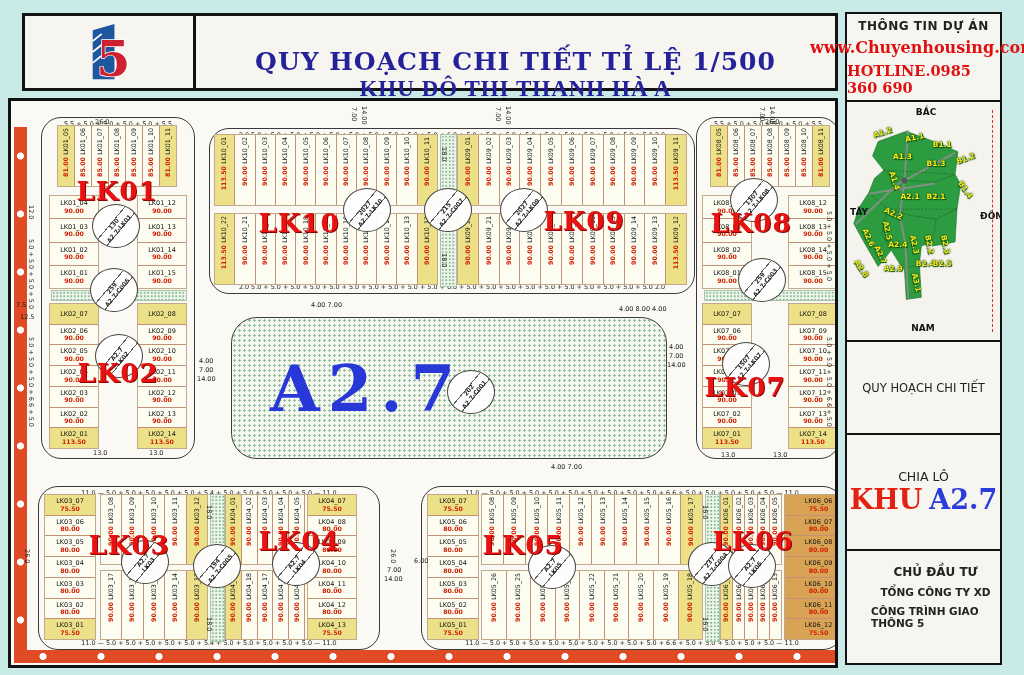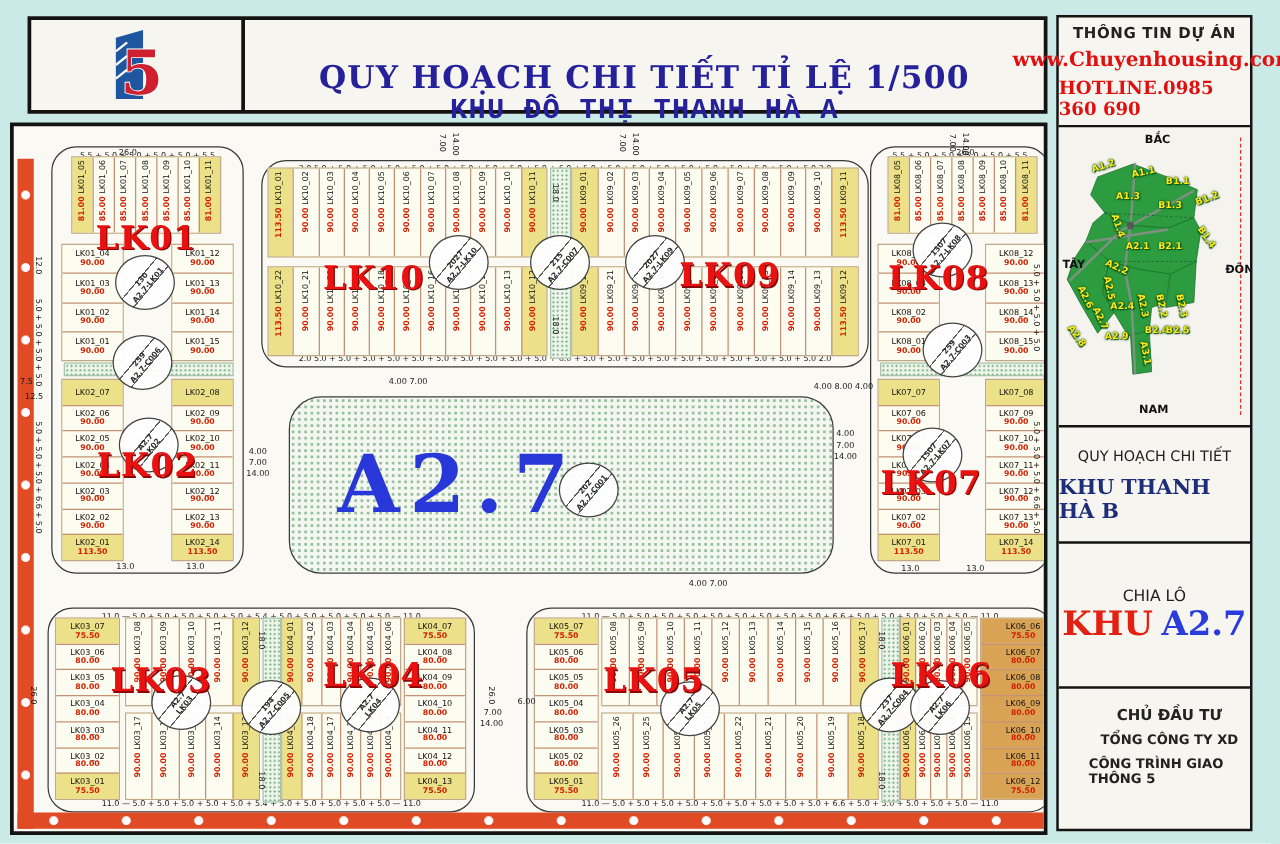--- a/index.html
+++ b/index.html
@@ -4,21 +4,21 @@
 <style>
   html,body{margin:0;padding:0;}
   .page{position:relative;width:1024px;height:675px;background:#c9eae6;overflow:hidden;
         font-family:"DejaVu Sans",sans-serif;}
   
   .header{position:absolute;left:22px;top:13px;width:816px;height:78px;display:flex;
           border:3px solid #131313;background:#f6f5f0;box-sizing:border-box;}
   .logo-box{width:168px;border-right:3px solid #131313;display:flex;align-items:center;justify-content:center;}
   .titles{flex:1;display:flex;flex-direction:column;align-items:center;justify-content:center;line-height:1.12;}
   .t1{font-family:"DejaVu Serif",serif;font-weight:bold;font-size:25px;color:#24219b;letter-spacing:1px;margin-top:46px;}
-  .t2{font-family:Liberation Mono, monospace;font-weight:bold;font-size:23px;color:#24219b;letter-spacing:1px;}
+  .t2{font-family:Liberation Serif, serif;font-weight:bold;font-size:23px;color:#24219b;letter-spacing:1px;}
   
   .map-area{position:absolute;left:8px;top:98px;width:830px;height:570px;border:3px solid #131313;
             background:#faf9f3;box-sizing:border-box;overflow:hidden;}
   .cont{position:absolute;border:1.5px solid #3a3a3a;z-index:1;}
   .dimchain{position:absolute;left:4px;right:4px;text-align:center;font-size:6.4px;color:#222;
             white-space:nowrap;overflow:hidden;z-index:3;}
   .dt{top:2px;} .db{bottom:2px;}
   .hatch{position:absolute;background-color:#eef4ea;border:0.5px solid #aac3ab;z-index:2;
          background-image:radial-gradient(#7fb98c 0.8px,transparent 1px);background-size:3.5px 3.5px;}
   .central{position:absolute;border:1.4px solid #3c3c3c;background-color:#f3f7f0;z-index:1;
@@ -726,21 +726,21 @@
         </div>
         <div class="lot ">
           <span class="vid">LK04_15</span>
           <span class="var">90.00</span>
         </div>
         <div class="lot ">
           <span class="vid">LK04_14</span>
           <span class="var">90.00</span>
         </div>
       </div>
-      <div class="colstack" style="left: 312px; top: 393px; width: 50px; height: 146px;">
+      <div class="colstack" style="left: 296px; top: 393px; width: 50px; height: 146px;">
         <div class="lot corner ">
           <span class="hid">LK04_07</span>
           <span class="har">75.50</span>
         </div>
         <div class="lot ">
           <span class="hid">LK04_08</span>
           <span class="har">80.00</span>
         </div>
         <div class="lot ">
           <span class="hid">LK04_09</span>
@@ -975,21 +975,21 @@
       <div class="rdim" style="left: 9px; top: 212px;">12.5</div>
       <div class="rdim" style="left: 24px; top: 236px; transform-origin: 0px 0px; transform: rotate(90deg);">5.0 + 5.0 + 5.0 + 6.6 + 5.0</div>
       <div class="rdim" style="left: 822px; top: 110px; transform-origin: 0px 0px; transform: rotate(90deg);">5.0 + 5.0 + 5.0 + 5.0</div>
       <div class="rdim" style="left: 822px; top: 236px; transform-origin: 0px 0px; transform: rotate(90deg);">5.0 + 5.0 + 5.0 + 6.6 + 5.0</div>
       <div class="rdim" style="left: 188px; top: 256px;">4.00</div>
       <div class="rdim" style="left: 188px; top: 265px;">7.00</div>
       <div class="rdim" style="left: 186px; top: 274px;">14.00</div>
       <div class="rdim" style="left: 658px; top: 242px;">4.00</div>
       <div class="rdim" style="left: 658px; top: 251px;">7.00</div>
       <div class="rdim" style="left: 656px; top: 260px;">14.00</div>
-      <div class="rdim" style="left: 640px; top: 204px;">4.00 8.00 4.00</div>
+      <div class="rdim" style="left: 608px; top: 204px;">4.00 8.00 4.00</div>
       <div class="rdim" style="left: 300px; top: 200px;">4.00 7.00</div>
       <div class="rdim" style="left: 540px; top: 362px;">4.00 7.00</div>
       <div class="rdim" style="left: 376px; top: 456px; margin-left: 27px;">6.00</div>
       <div class="rdim" style="left: 376px; top: 465px;">7.00</div>
       <div class="rdim" style="left: 373px; top: 474px;">14.00</div>
       <div class="rdim" style="left: 82px; top: 348px;">13.0</div>
       <div class="rdim" style="left: 138px; top: 348px;">13.0</div>
       <div class="rdim" style="left: 710px; top: 350px;">13.0</div>
       <div class="rdim" style="left: 762px; top: 350px;">13.0</div>
       <div class="rdim" style="left: 202px; top: 404px; transform-origin: 0px 0px; transform: rotate(90deg);">18.0</div>
@@ -1053,21 +1053,20 @@
         <div class="zone" style="left: 16%; top: 62%; transform: rotate(65deg);">A2.7</div>
         <div class="zone" style="left: 24%; top: 68%;">A2.9</div>
         <div class="zone" style="left: 45%; top: 66%;">B2.4</div>
         <div class="zone" style="left: 56%; top: 66%;">B2.5</div>
         <div class="zone" style="left: 3%; top: 68%; transform: rotate(55deg);">A2.8</div>
         <div class="zone" style="left: 39%; top: 74%; transform: rotate(78deg);">A3.1</div>
       </div>
 
     <div class="sb sb-sec2">
       <div class="s2a">QUY HOẠCH CHI TIẾT</div>
-      <div class="s2b">KHU THANH HÀ B</div>
     </div>
 
     <div class="sb sb-sec3">
       <div class="s3a">CHIA LÔ</div>
       <div>
         <span class="khu">KHU</span><span class="a27">A2.7</span>
       </div>
     </div>
 
     <div class="sb sb-sec4">

